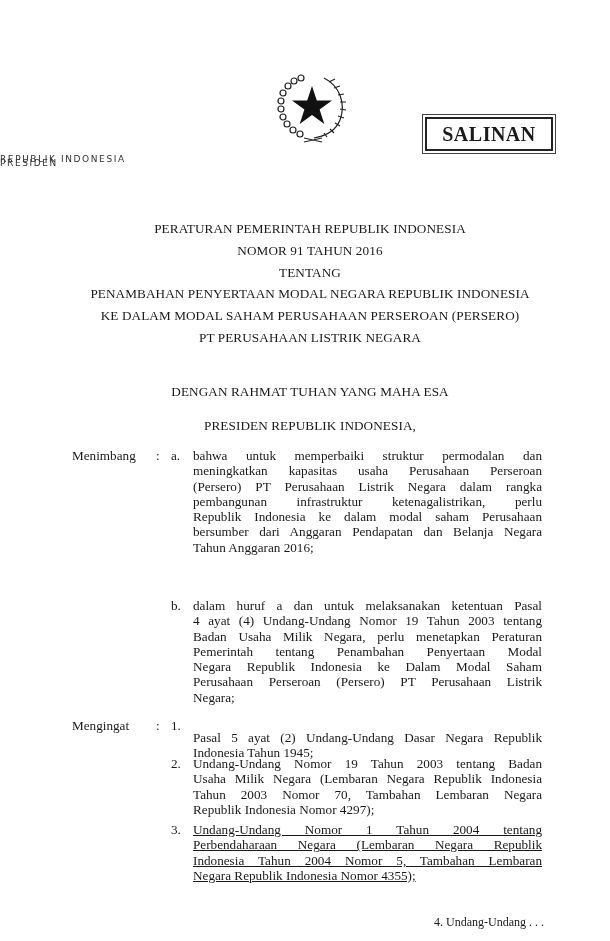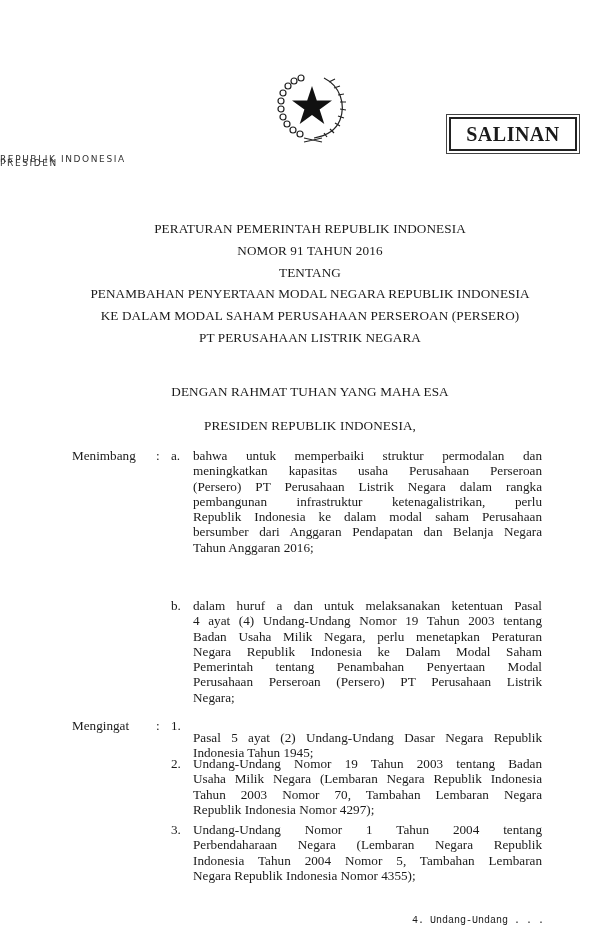--- a/index.html
+++ b/index.html
@@ -1,36 +1,36 @@
 <!DOCTYPE html>
 <html><head>
 <meta charset="utf-8">
 <style>
   html, body { margin:0; padding:0; background:#ffffff; }
   body { width:610px; height:941px; position:relative; overflow:hidden;
          font-family:"DejaVu Serif", serif; color:#1a1a1a; }
   .emblem { position:absolute; left:274px; top:72px; width:80px; height:72px; }
   .salinan { position:absolute; left:425px; top:117px; width:124px; height:30px;
              border:2px solid #222; display:flex; align-items:center; justify-content:center;
-             font-family:"Liberation Serif", serif; font-weight:bold; font-size:20px; letter-spacing:0.5px;margin-left:24px; }
+             font-family:"Liberation Serif", serif; font-weight:bold; font-size:20px; letter-spacing:0.5px; }
   .salinan::after { content:""; position:absolute; left:-5px; top:-5px; right:-5px; bottom:-5px;
                     border:1px solid #444; }
   .pres-label { position:absolute; left:0; width:540px; text-align:left;
                 font-family:"DejaVu Sans", sans-serif; font-size:9px; letter-spacing:1.6px; color:#333; }
   .title-line { position:absolute; left:0; width:620px; text-align:center;
                 font-family:"Liberation Serif", serif; font-size:13.2px; letter-spacing:0.1px; color:#1a1a1a; }
   .row-label { position:absolute; font-family:"Liberation Serif", serif; font-size:13.2px; }
   .colon { position:absolute; font-family:"Liberation Serif", serif; font-size:13.2px; }
   .marker { position:absolute; font-family:"Liberation Serif", serif; font-size:13.2px; }
   .para { position:absolute; left:193px; width:349px; font-family:"Liberation Serif", serif;
           font-size:13.2px; line-height:15.3px; text-align:justify; color:#1a1a1a; }
   .para span.l { display:block; text-align:justify; text-align-last:justify; white-space:nowrap; }
   .para span.l.last { text-align-last:left; }
   .footer-next { position:absolute; left:410px; top:915px; width:134px; text-align:right;
-                 font-family:Liberation Mono, monospace; font-size:10px; }
+                 font-family:Liberation Serif, serif; font-size:12px; }
 </style>
 </head>
 <body>
 
 <div class="emblem">
   <svg width="80" height="72" viewBox="0 0 80 72">
     <g fill="none" stroke="#222" stroke-width="1.2">
       <circle cx="14" cy="14" r="3"></circle>
         <circle cx="20" cy="9" r="3"></circle>
         <circle cx="27" cy="6" r="3"></circle>
@@ -75,22 +75,22 @@
   <span class="l">Republik Indonesia ke dalam modal saham Perusahaan</span>
   <span class="l">bersumber dari Anggaran Pendapatan dan Belanja Negara</span>
   <span class="l last">Tahun Anggaran 2016;</span>
 </div>
 
 <div class="marker" style="left:171px; top:598px;">b.</div>
 <div class="para" style="top:598px;">
   <span class="l">dalam huruf a dan untuk melaksanakan ketentuan Pasal</span>
   <span class="l">4 ayat (4) Undang-Undang Nomor 19 Tahun 2003 tentang</span>
   <span class="l">Badan Usaha Milik Negara, perlu menetapkan Peraturan</span>
+  <span class="l">Pemerintah tentang Penambahan Penyertaan Modal</span>
   <span class="l">Negara Republik Indonesia ke Dalam Modal Saham</span>
-  <span class="l">Pemerintah tentang Penambahan Penyertaan Modal</span>
   <span class="l">Perusahaan Perseroan (Persero) PT Perusahaan Listrik</span>
   <span class="l last">Negara;</span>
 </div>
 
 <div class="row-label" style="left:72px; top:718px;">Mengingat</div>
 <div class="colon" style="left:156px; top:718px;">:</div>
 
 <div class="marker" style="left:171px; top:718px;">1.</div>
 <div class="para" style="top:718px;margin-top:12px;">
   <span class="l">Pasal 5 ayat (2) Undang-Undang Dasar Negara Republik</span>
@@ -99,20 +99,20 @@
 
 <div class="marker" style="left:171px; top:756px;">2.</div>
 <div class="para" style="top:756px;">
   <span class="l">Undang-Undang Nomor 19 Tahun 2003 tentang Badan</span>
   <span class="l">Usaha Milik Negara (Lembaran Negara Republik Indonesia</span>
   <span class="l">Tahun 2003 Nomor 70, Tambahan Lembaran Negara</span>
   <span class="l last">Republik Indonesia Nomor 4297);</span>
 </div>
 
 <div class="marker" style="left:171px; top:822px;">3.</div>
-<div class="para" style="top:822px;">
+<div class="para" style="top:822px;text-decoration:underline;">
   <span class="l">Undang-Undang Nomor 1 Tahun 2004 tentang</span>
   <span class="l">Perbendaharaan Negara (Lembaran Negara Republik</span>
   <span class="l">Indonesia Tahun 2004 Nomor 5,  Tambahan Lembaran</span>
   <span class="l last">Negara Republik Indonesia Nomor 4355);</span>
 </div>
 
 <div class="footer-next">4. Undang-Undang . . .</div>
 
 </body></html>

